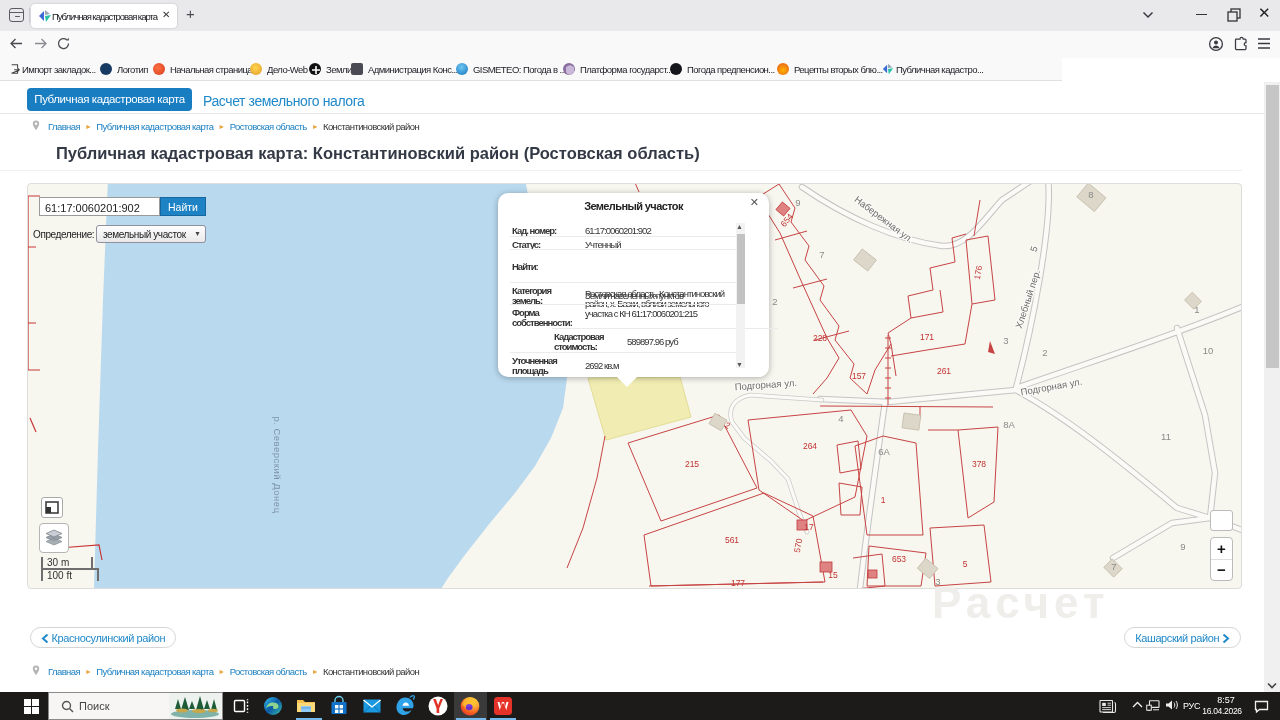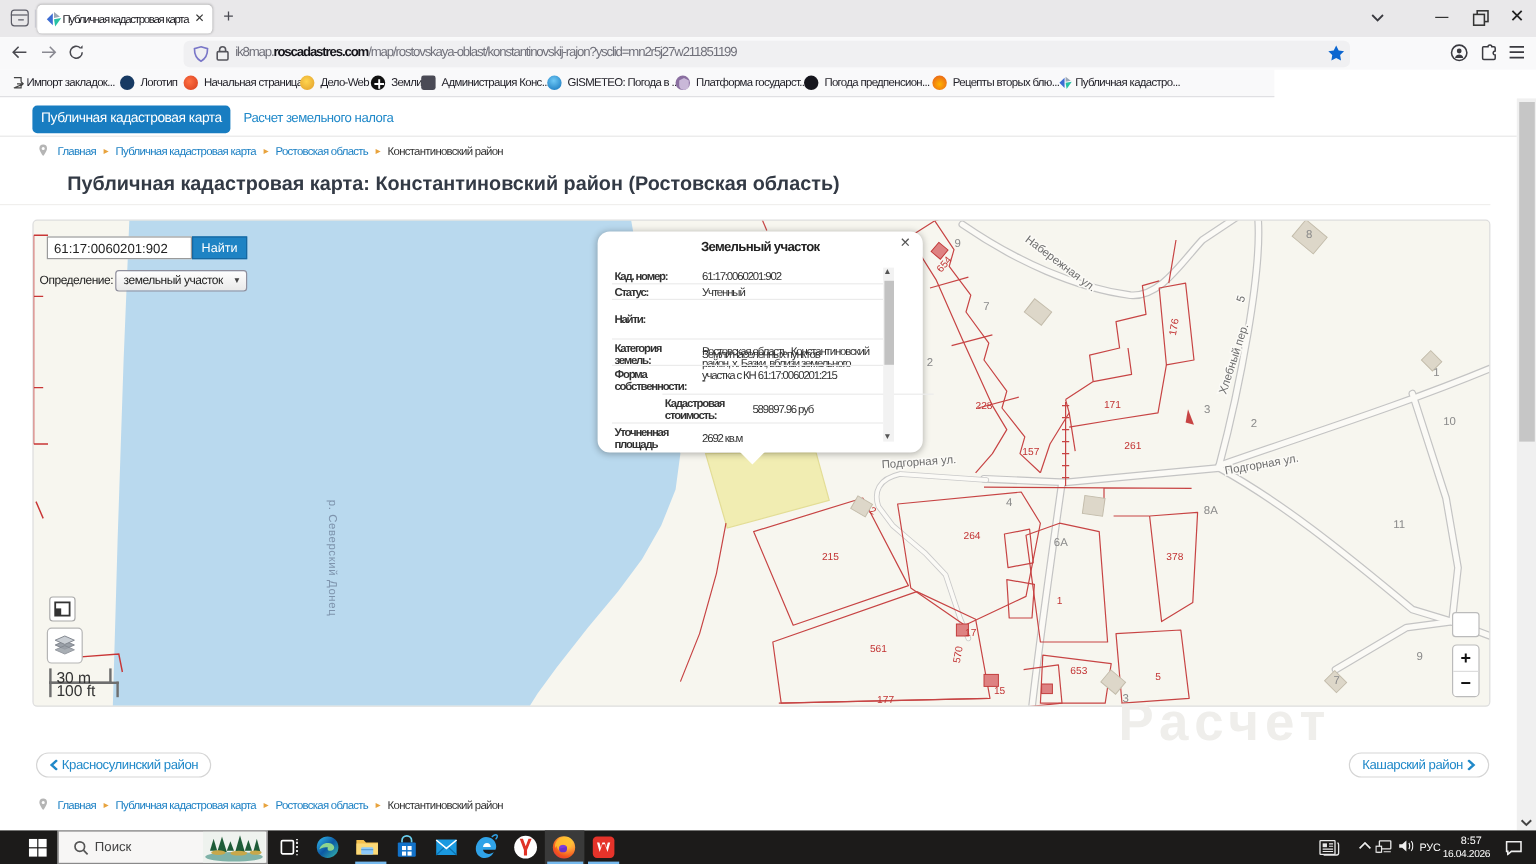--- a/index.html
+++ b/index.html
@@ -26,39 +26,39 @@
 #urltext{position:absolute;left:43px;top:4.5px;font-size:11px;letter-spacing:-0.95px;color:#70707a;white-space:nowrap;}
 #urltext b{color:#15141a;font-weight:700;}
 #star{position:absolute;left:953px;top:3px;width:15px;height:15px;}
 
 #bookmarks{position:absolute;left:0;top:58px;width:1062px;height:23px;background:#f9f9fa;border-bottom:1px solid #e0e0e3;}
 .bm{position:absolute;top:5.5px;font-size:9.5px;letter-spacing:-0.55px;color:#23222a;white-space:nowrap;}
 .bi{position:absolute;top:5px;width:12px;height:12px;border-radius:50%;}
 
 #page{position:absolute;left:0;top:82px;width:1264px;height:610px;background:#fff;}
 #ptab1{position:absolute;left:27px;top:6px;width:165px;height:23px;background:#187dc1;border-radius:4px;color:#fff;font-size:11.5px;letter-spacing:-0.4px;text-align:center;line-height:23px;}
-#ptab2{position:absolute;left:203px;top:11px;color:#2089c9;font-size:11px;letter-spacing:-0.4px;}
+#ptab2{position:absolute;left:203px;top:11px;color:#2089c9;font-size:14px;letter-spacing:-0.4px;}
 #ptabline{position:absolute;left:0px;top:31px;width:1264px;height:1px;background:#e8e8e8;}
 .crumb{position:absolute;font-size:9.5px;letter-spacing:-0.6px;color:#1c80c4;white-space:nowrap;}
 .crumb .sep{color:#e8a33d;font-size:7px;margin:0 5px;vertical-align:1px;}
 .crumb .last{color:#333;}
 .pin{position:absolute;width:8px;height:11px;}
 h1{position:absolute;left:43px;top:62px;font-size:16.5px;letter-spacing:0px;font-weight:700;color:#333a45;margin-left:13px;}
 
 #map{position:absolute;left:27px;top:101px;width:1215px;height:406px;border:1px solid #ddd;border-radius:4px;background:#f7f6ef;overflow:hidden;}
 #mapsvg{position:absolute;left:-1px;top:-6px;}
 
 #searchin{position:absolute;left:11px;top:13px;width:121px;height:19px;background:#fff;border:1px solid #9a9a9a;font-size:11px;color:#222;padding:3px 4px 0 5px;}
 #findbtn{position:absolute;left:132px;top:13px;width:46px;height:19px;background:#1e83c4;border:1px solid #1667a0;color:#fff;font-size:10.5px;text-align:center;line-height:18px;}
 #opredlbl{position:absolute;left:5px;top:45px;font-size:10px;letter-spacing:-0.4px;color:#222;}
 #opredsel{position:absolute;left:68px;top:41px;width:110px;height:18px;background:linear-gradient(#fefefe,#e9e9e9);border:1px solid #8f8f9d;border-radius:3px;font-size:10px;letter-spacing:-0.4px;color:#222;padding:2.5px 0 0 6px;}
 #opredsel .ch{position:absolute;right:6px;top:3px;font-size:8px;color:#444;}
 #ovbtn{position:absolute;left:13px;top:313px;width:22px;height:21px;background:#fff;border:1px solid #aaa;border-radius:3px;}
 #lybtn{position:absolute;left:11px;top:339px;width:30px;height:30px;background:#fff;border:1px solid #b5b5b5;border-radius:4px;}
-#scale{position:absolute;left:13px;top:373px;font-size:13px;color:#333;}
+#scale{position:absolute;left:13px;top:373px;font-size:10px;color:#333;}
 #sc1{width:52px;height:13px;border:2px solid #6e6e6e;border-top:none;padding-left:4px;}
 #sc2{width:58px;height:13px;border:2px solid #6e6e6e;border-bottom:none;margin-top:-2px;padding-left:4px;line-height:12px;}
 #sqbtn{position:absolute;left:1182px;top:326px;width:23px;height:21px;background:#fff;border:1px solid #bbb;border-radius:3px;}
 #zoomctl{position:absolute;left:1182px;top:353px;width:23px;height:44px;background:#fff;border:1px solid #bbb;border-radius:4px;text-align:center;}
 #zoomctl .zp{font-size:15px;font-weight:700;color:#111;line-height:21px;border-bottom:1px solid #ddd;}
 #zoomctl .zm{font-size:15px;font-weight:700;color:#111;line-height:20px;}
 
 #popup{position:absolute;left:470px;top:9px;width:271px;height:184px;background:#fff;border-radius:10px;box-shadow:0 1px 6px rgba(0,0,0,.3);}
 #ptail{position:absolute;left:588px;top:192px;width:0;height:0;border-left:11px solid transparent;border-right:11px solid transparent;border-top:11px solid #fff;}
 #ptitle{position:absolute;left:0;top:7px;width:100%;text-align:center;font-size:11px;font-weight:700;color:#222;letter-spacing:-0.6px;}
@@ -116,33 +116,20 @@
   <div class="navic" style="left:9px;top:5px;"><svg width="15" height="15" viewBox="0 0 15 15">
         <path d="M13 7.5H2M6.5 3L2 7.5l4.5 4.5" stroke="#4a4a50" stroke-width="1.3" fill="none"></path>
       </svg></div>
   <div class="navic" style="left:33px;top:5px;"><svg width="15" height="15" viewBox="0 0 15 15">
         <path d="M2 7.5h11M8.5 3L13 7.5 8.5 12" stroke="#8a8a92" stroke-width="1.3" fill="none"></path>
       </svg></div>
   <div class="navic" style="left:56px;top:5px;"><svg width="15" height="15" viewBox="0 0 15 15">
         <path d="M12.5 7.5a5 5 0 1 1-1.7-3.7" stroke="#4a4a50" stroke-width="1.3" fill="none"></path>
         <path d="M12.8 1.8v2.7h-2.7z" fill="#4a4a50"></path>
       </svg></div>
-  <div id="urlbar">
-    <svg style="position:absolute;left:8px;top:4px" width="13" height="14" viewBox="0 0 13 14">
-        <path d="M6.5 1L12 2.5c0 5-1.5 8.5-5.5 10.5C2.5 11 1 7.5 1 2.5z" fill="none" stroke="#7a77c8" stroke-width="1.4"></path>
-      </svg>
-    <svg style="position:absolute;left:27px;top:4px" width="11" height="13" viewBox="0 0 11 13">
-        <rect x="1" y="5" width="9" height="7" rx="1" fill="none" stroke="#55555c" stroke-width="1.3"></rect>
-        <path d="M3 5V3.5a2.5 2.5 0 0 1 5 0V5" fill="none" stroke="#55555c" stroke-width="1.3"></path>
-      </svg>
-    <div id="urltext">ik8map.<b>roscadastres.com</b>/map/rostovskaya-oblast/konstantinovskij-rajon?ysclid=mn2r5j27w211851199</div>
-    <svg id="star" viewBox="0 0 16 16">
-        <path d="M8 1l2.2 4.4 4.8.7-3.5 3.4.8 4.8L8 12l-4.3 2.3.8-4.8L1 6.1l4.8-.7z" fill="#0c66d0"></path>
-      </svg>
-  </div>
   <div class="navic" style="left:1208px;top:5px;"><svg width="16" height="16" viewBox="0 0 16 16">
         <circle cx="8" cy="8" r="6.4" fill="none" stroke="#3a3a40" stroke-width="1.3"></circle>
         <circle cx="8" cy="6.5" r="2" fill="#3a3a40"></circle>
         <path d="M4.5 12.3c.6-2 2-2.8 3.5-2.8s2.9.8 3.5 2.8" fill="#3a3a40"></path>
       </svg></div>
   <div class="navic" style="left:1233px;top:5px;"><svg width="15" height="15" viewBox="0 0 15 15">
         <path d="M5 3h2a1.6 1.6 0 1 1 3.2 0H12a1 1 0 0 1 1 1v2.5a1.7 1.7 0 1 0 0 3.4V12.5a1 1 0 0 1-1 1H3.5a1 1 0 0 1-1-1V3.8A.8.8 0 0 1 3.3 3H5z" fill="none" stroke="#3a3a40" stroke-width="1.25"></path>
       </svg></div>
   <div class="navic" style="left:1257px;top:6px;"><svg width="14" height="13" viewBox="0 0 14 13">
         <path d="M1 2h12M1 6.5h12M1 11h12" stroke="#3a3a40" stroke-width="1.5"></path>

